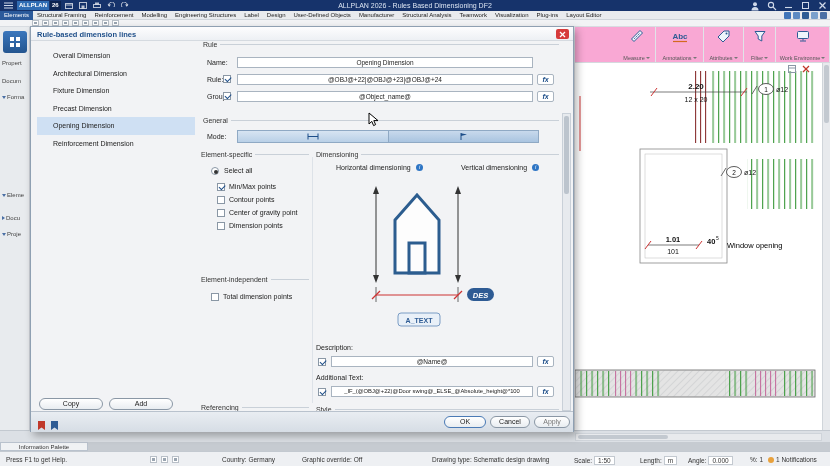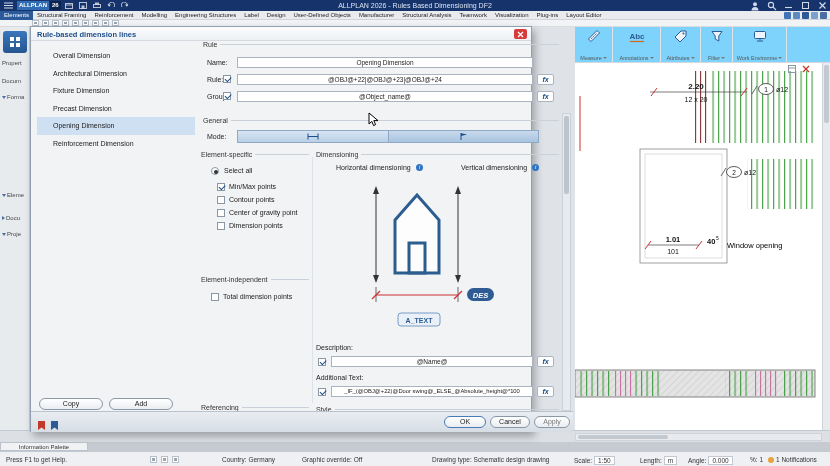--- a/index.html
+++ b/index.html
@@ -34,22 +34,22 @@
   
   .left-strip{position:absolute;left:0;top:27px;width:30px;height:403px;background:#e8ebee;
     border-right:1px solid #c9ced4;overflow:hidden;}
   .app-tile{position:absolute;left:3px;top:4px;width:24px;height:22px;border-radius:3px;
     background:linear-gradient(#3a77bd,#245690);display:flex;align-items:center;justify-content:center;}
   .strip-label{position:absolute;left:2px;font-size:6px;color:#444;white-space:nowrap;display:flex;align-items:center;gap:1px;}
   .tri-down{width:0;height:0;border-left:2.5px solid transparent;border-right:2.5px solid transparent;border-top:3.5px solid #4a6fa5;}
   .tri-right{width:0;height:0;border-top:2.5px solid transparent;border-bottom:2.5px solid transparent;border-left:3.5px solid #4a6fa5;}
 
   
-  .ribbon{position:absolute;left:575px;top:27px;width:255px;height:36px;background:#7dd3fc;
-    border-bottom:1px solid #d5d9de;display:flex;}
+  .ribbon{position:absolute;left:575px;top:27px;width:255px;height:36px;background:#f9a8d4;
+    border-bottom:1px solid #d5d9de;display:flex;justify-content:flex-end;}
   .rib-group{display:flex;flex-direction:column;align-items:center;justify-content:space-between;
     padding:2px 0 1px;border-right:1px solid #e0e4e8;}
   .rib-label{font-size:5.5px;color:#555;white-space:nowrap;display:flex;align-items:center;gap:1px;}
   .caret{width:0;height:0;border-left:2px solid transparent;border-right:2px solid transparent;border-top:2.5px solid #777;}
 
   
   .drawing{position:absolute;left:575px;top:63px;width:247px;height:367px;background:#fff;}
   .vscroll{position:absolute;left:822px;top:63px;width:8px;height:367px;background:#e8eaed;border-left:1px solid #d0d5da;}
   .vscroll .thumb{position:absolute;left:1px;top:2px;width:5px;height:58px;background:#c3c9d0;border-radius:2px;}
   .panel-ctl{position:absolute;top:1px;width:9px;height:9px;display:flex;align-items:center;justify-content:center;}
@@ -65,21 +65,21 @@
   
   .statusbar{position:absolute;left:0;top:451px;width:830px;height:15px;background:#eef0f3;
     border-top:1px solid #c3c9d0;font-size:6.5px;color:#333;}
   .st{position:absolute;top:4px;white-space:nowrap;}
   .st-val{display:inline-block;background:#fff;border:1px solid #c3c9d0;padding:0 3px;line-height:7px;margin-left:2px;}
   .st-ico{position:absolute;top:4px;width:7px;height:7px;background:#fff;border:1px solid #b8bfc7;}
   .st-ico::after{content:"";display:block;width:3px;height:3px;background:#9aa5b1;margin:1px;}
   .noti-dot{display:inline-block;width:6px;height:6px;border-radius:50%;background:#e8a13c;vertical-align:-1px;margin-right:2px;}
 
   
-  .dialog{position:absolute;left:30px;top:26px;width:502px;height:406px;background:#f2f3f5;
+  .dialog{position:absolute;left:30px;top:26px;width:544px;height:406px;background:#f2f3f5;
     border:1px solid #8fa0b2;box-shadow:3px 4px 8px rgba(0,0,0,.3);z-index:20;}
   .dlg-titlebar{position:absolute;left:0;top:0;width:100%;height:14px;
     background:linear-gradient(#fdfdfe,#edf0f4);border-bottom:1px solid #d5dae0;}
   .dlg-title{position:absolute;left:6px;top:3px;font-size:7.5px;font-weight:bold;color:#1d4e89;}
   .dlg-close{position:absolute;right:4px;top:2px;width:13px;height:10px;background:#d63b3b;border-radius:2px;
     display:flex;align-items:center;justify-content:center;}
   .ditem{height:17.5px;line-height:17.5px;padding-left:16px;font-size:7px;color:#222;white-space:nowrap;}
   .ditem.selected{background:#cfe0f3;}
   .legend{position:absolute;display:flex;align-items:center;gap:3px;font-size:7px;color:#333;white-space:nowrap;}
   .legend .line{height:1px;background:#c9d0d8;flex:1;}

